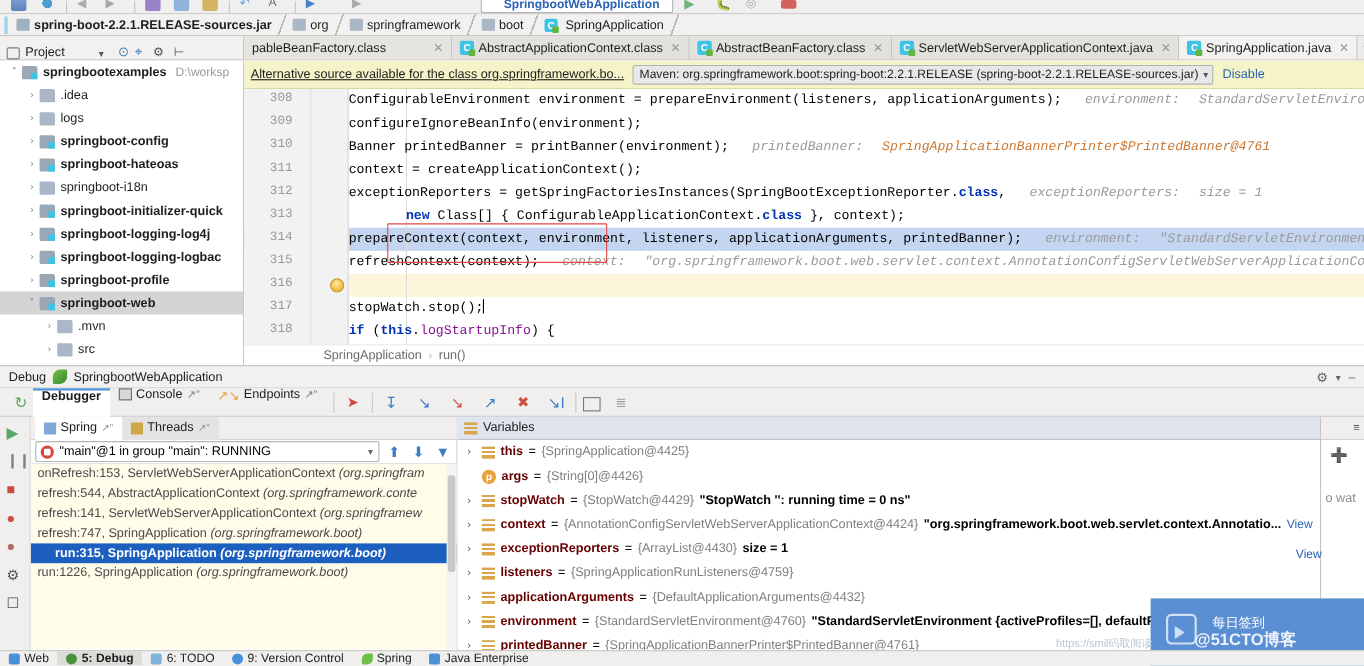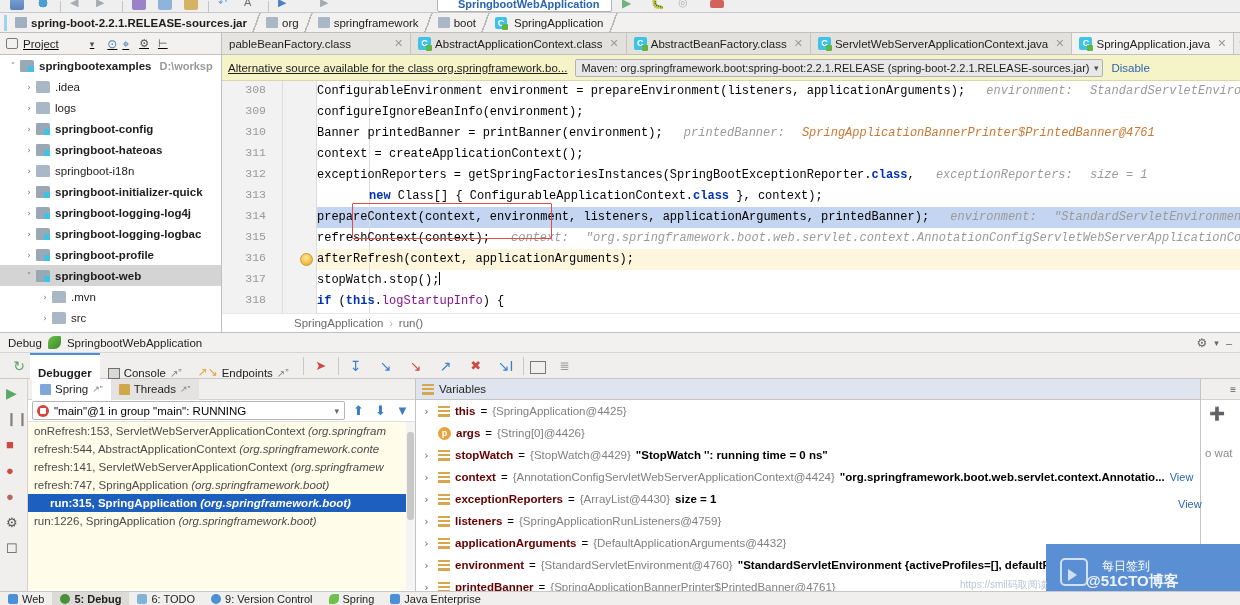--- a/index.html
+++ b/index.html
@@ -36,21 +36,21 @@
   .crumb-ico{ width:12px; height:11px; margin-right:4px; display:inline-block; }
   .crumb-sep{
     width:13px; height:20px; margin:0 1px;
     background:linear-gradient(110deg,transparent 45%,#b9b9b9 45%,#b9b9b9 53%,transparent 53%);
   }
 
   
   .proj-head{
     position:absolute; left:0; top:33px; width:222px; height:22px;
     background:#f2f1f0; border-bottom:1px solid #c0c0c0; border-right:1px solid #c0c0c0;
-    display:flex; align-items:center; padding-left:6px; gap:5px;text-decoration:underline;
+    display:flex; align-items:flex-end; padding-left:6px; gap:5px;
   }
   .proj-head .lbl{ font-size:11.5px; color:#1d1d1d; }
   .ph-ico{ width:14px; height:14px; display:inline-block; }
 
   
   .tabbar{
     position:absolute; left:222px; top:33px; width:1018px; height:22px;
     background:#ecebe9; border-bottom:1px solid #c0c0c0; display:flex; align-items:stretch;
     overflow:hidden;
   }
@@ -90,21 +90,21 @@
   .folder{
     width:14px; height:12px; margin-right:5px; flex:0 0 auto; position:relative;
     background:#a9b7c6; border-radius:1px 2px 1px 1px;
   }
   .folder.mod{ background:#9aa7b5; }
   .folder.mod::after{
     content:""; position:absolute; right:0; bottom:0; width:6px; height:6px; background:#3ec3e5;
   }
   .tname{ color:#1d1d1d; }
   .tname.b{ font-weight:bold; }
-  .tpath{ color:#999; margin-left:8px; font-size:11px;font-weight:bold; }
+  .tpath{ color:#999; margin-left:8px; font-size:11px; }
 
   
   .editor{
     position:absolute; left:222px; top:55px; width:1018px; height:277px;
     background:#fff; overflow:hidden;
   }
   .notif{
     position:absolute; left:0; top:0; width:1018px; height:26px;
     background:#f5f3c8; border-bottom:1px solid #d9d7a8;
     display:flex; align-items:center; padding:0 6px; gap:8px; font-size:11.5px;
@@ -171,21 +171,21 @@
     background:linear-gradient(135deg,#6fbf4b,#3b8a2c);
   }
   .gear-right{ margin-left:auto; margin-right:8px; display:flex; gap:7px; align-items:center; color:#666; }
 
   .dbg-tabs{
     position:absolute; left:0; top:353px; width:1240px; height:26px;
     background:#f0efed; border-bottom:1px solid #c8c8c8;
     display:flex; align-items:center; padding-left:4px; gap:0;
   }
   .dtab{
-    display:flex; align-items:flex-end; gap:4px; height:26px; padding:0 8px;
+    display:flex; align-items:flex-start; gap:4px; height:26px; padding:0 8px;
     font-size:11.5px; color:#1d1d1d; white-space:nowrap;
   }
   .dtab.active{ background:#fff; border-top:2px solid #4a90d9; }
   .dtab .pin{ color:#7c7c7c; font-size:10px; }
   .dbar-sep{ width:1px; height:18px; background:#c8c8c8; margin:0 6px; }
   .dbtn{ width:22px; height:22px; position:relative; flex:0 0 auto; }
 
   .leftrail{
     position:absolute; left:0; top:379px; width:28px; height:212px;
     background:#f0efed; border-right:1px solid #d2d2d2;
@@ -555,23 +555,20 @@
         <span class="hint" style="margin-left:14px;">environment:</span>
         <span class="hintval" style="margin-left:10px;">"StandardServletEnvironment {a</span>
       </div>
 
       <div class="codeline" style="top:147px;">
         <span>refreshContext(context);</span>
         <span class="hint" style="margin-left:14px;">context:</span>
         <span class="hintval" style="margin-left:10px;">"org.springframework.boot.web.servlet.context.AnnotationConfigServletWebServerApplicationContex</span>
       </div>
 
-      <div class="codeline" style="top:168px;">
-        <span>afterRefresh(context, applicationArguments);</span>
-      </div>
 
       <div class="codeline" style="top:189px;">
         <span>stopWatch.stop();</span><span class="caret"></span>
       </div>
 
       <div class="codeline" style="top:210px;">
         <span><span class="kw">if</span> (<span class="kw">this</span>.<span class="fld">logStartupInfo</span>) {</span>
       </div>
 
       <div class="redbox" style="left:130px;top:122px;width:200px;height:36px;"></div>

